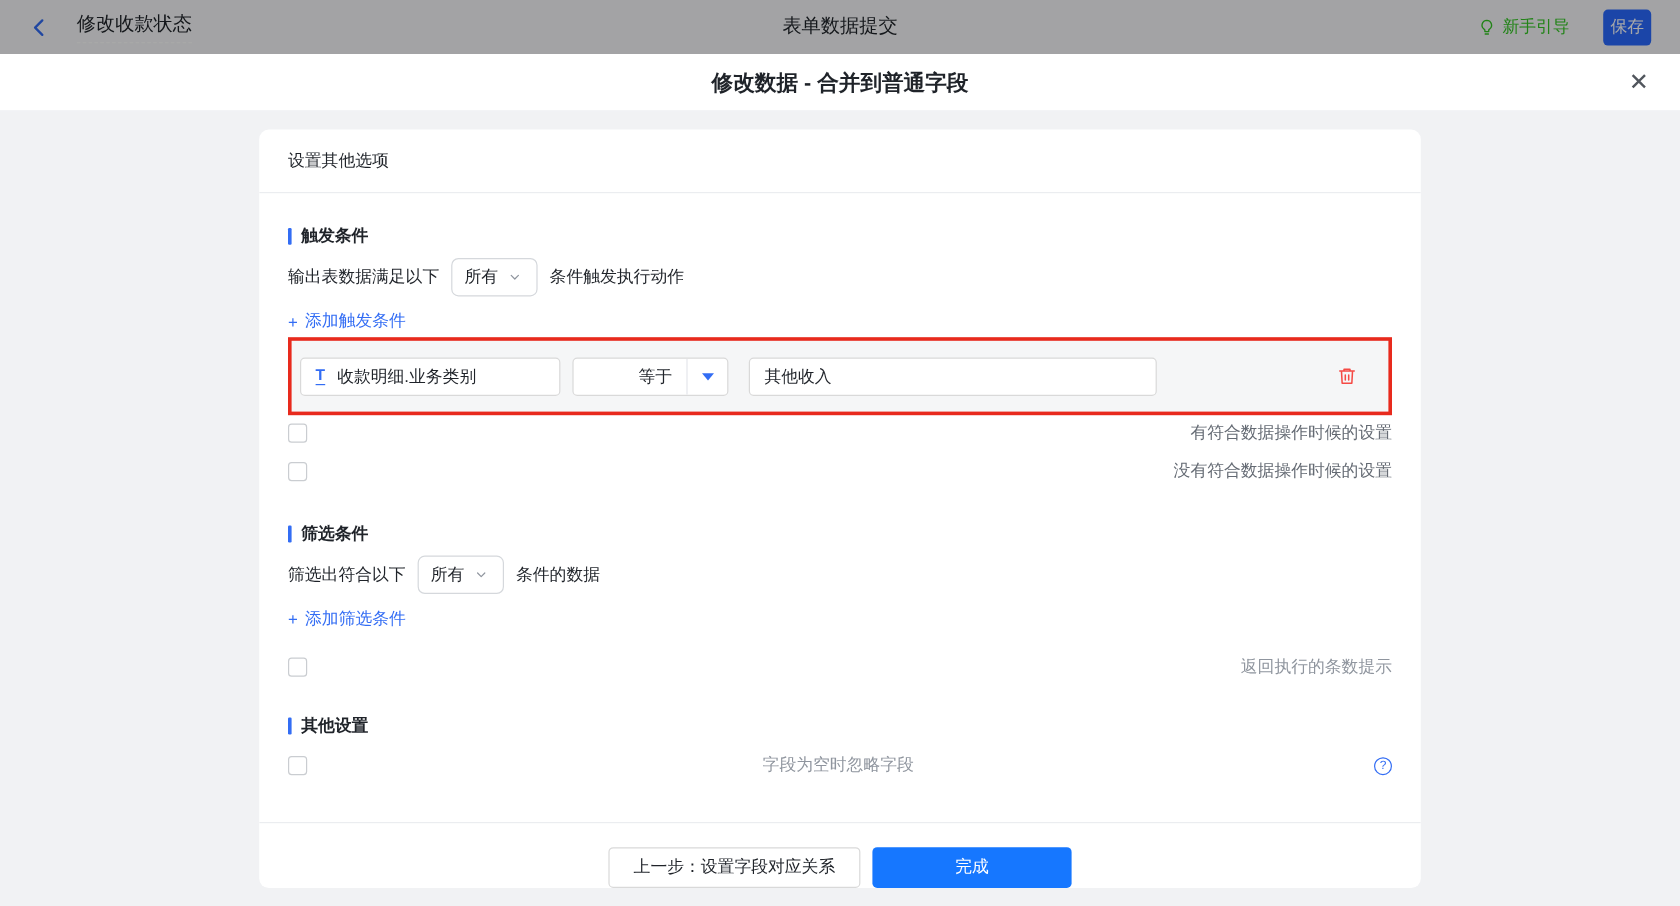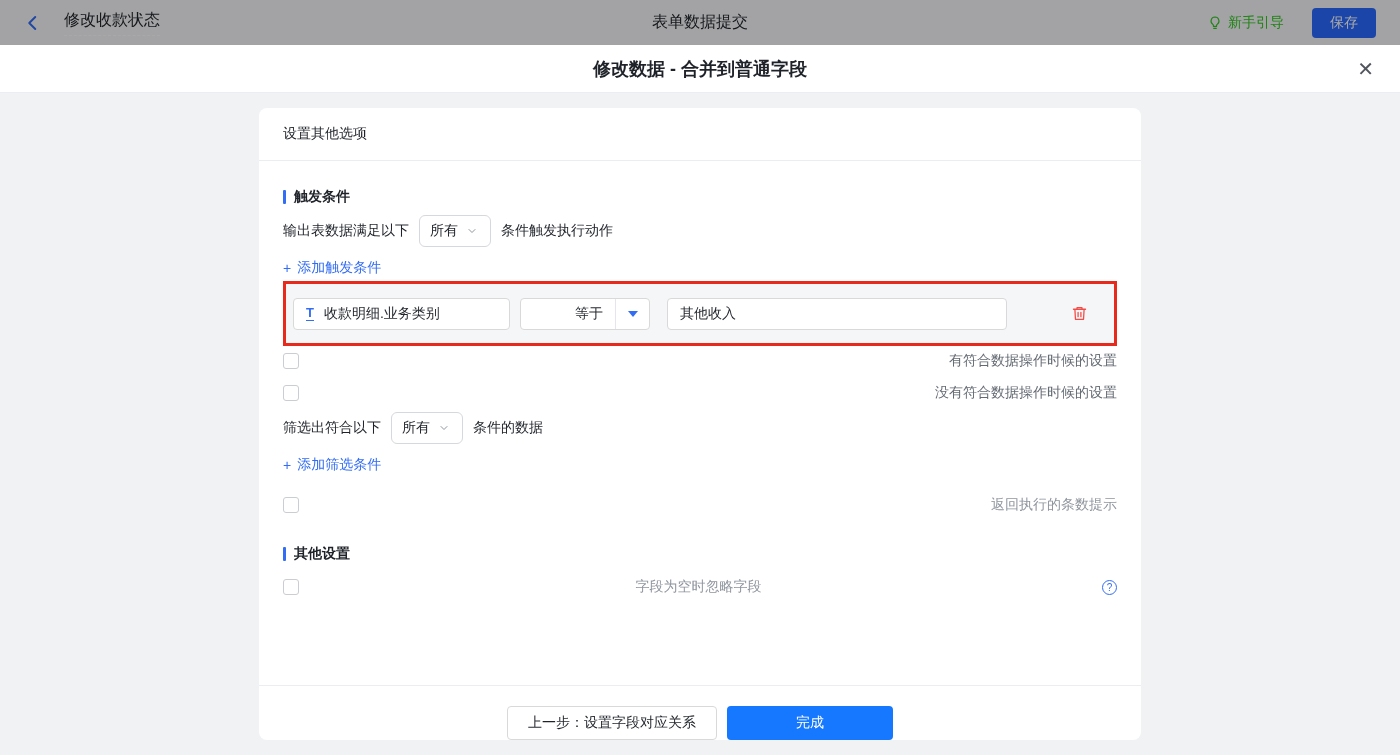--- a/index.html
+++ b/index.html
@@ -8,30 +8,30 @@
 
   
   .topbar { position:relative; height:45px; background:#f7f8fa; display:flex; align-items:center; padding:0 24px; }
   .topbar::after { content:""; position:absolute; inset:0; background:rgba(0,0,0,0.34); pointer-events:none; }
   .topbar-left { display:flex; align-items:center; gap:22px; }
   .back-chevron { display:flex; align-items:center; }
   .back-label { font-size:16px; color:#1f2329; border-bottom:1px dashed #ffffff; padding-bottom:4px; }
   .topbar-center { position:absolute; left:50%; transform:translateX(-50%); font-size:16px; color:#1f2329; }
   .topbar-right { margin-left:auto; display:flex; align-items:center; gap:28px; }
   .guide { display:flex; align-items:center; gap:5px; color:#34c724; font-size:14px; cursor:pointer; }
-  .save-btn { background:#2a6aff; color:#fff; font-size:14px; border:none; border-radius:4px; height:30px; padding:0 18px; cursor:pointer; }
+  .save-btn { background:#2a6aff; color:#fff; font-size:14px; border:none; border-radius:4px; height:30px; padding:0 6px; cursor:pointer; }
 
   
   .dialog-titlebar { position:relative; height:48px; background:#fff; border-bottom:1px solid #ebedf0; display:flex; align-items:center; justify-content:center; }
   .dialog-title { font-size:18px; font-weight:bold; color:#1f2329; }
   .dialog-close { position:absolute; right:26px; top:50%; transform:translateY(-50%); font-size:20px; color:#51565d; cursor:pointer; line-height:1; }
 
   
   .content { height:662px; }
-  .card { width:882px; height:632px; margin:15px auto 0; background:#fff; border-radius:8px; display:flex; flex-direction:column; overflow:hidden; }
+  .card { width:968px; height:632px; margin:15px auto 0; background:#fff; border-radius:8px; display:flex; flex-direction:column; overflow:hidden; }
   .card-header { height:53px; flex:0 0 53px; display:flex; align-items:center; padding:0 24px; border-bottom:1px solid #ebedf0; font-size:14px; color:#1f2329; }
   .card-body { flex:1 1 auto; padding:28px 24px 0; }
 
   .section-title { display:flex; align-items:center; gap:8px; font-size:14px; font-weight:bold; color:#1f2329; height:16px; }
   .title-accent { width:3px; height:14px; background:#336df4; border-radius:1px; }
 
   .sentence { display:flex; align-items:center; gap:10px; margin-top:10px; font-size:14px; color:#1f2329; }
   .mini-select { height:32px; min-width:72px; padding:0 10px; border:1px solid #d5d8dc; border-radius:6px; background:#fff; display:flex; align-items:center; gap:8px; font-size:14px; color:#1f2329; cursor:pointer; }
 
   .add-link { display:flex; align-items:center; gap:6px; margin-top:12px; font-size:14px; color:#336df4; cursor:pointer; width:fit-content; }
@@ -144,20 +144,24 @@
 
       <div class="checkbox-row mt6">
         <span class="checkbox"></span>
         <span class="cb-label-dark">有符合数据操作时候的设置</span>
       </div>
       <div class="checkbox-row mt14">
         <span class="checkbox"></span>
         <span class="cb-label-dark">没有符合数据操作时候的设置</span>
       </div>
 
+      <div class="section-title mt35">
+        <span class="title-accent"></span>
+        <span>筛选条件</span>
+      </div>
 
       <div class="sentence">
         <span>筛选出符合以下</span>
         <span class="mini-select">
           <span>所有</span>
           <svg width="12" height="12" viewBox="0 0 24 24" fill="none">
               <polyline points="6 9 12 15 18 9" stroke="#8f959e" stroke-width="2" stroke-linecap="round" stroke-linejoin="round"></polyline>
             </svg>
         </span>
         <span>条件的数据</span>

